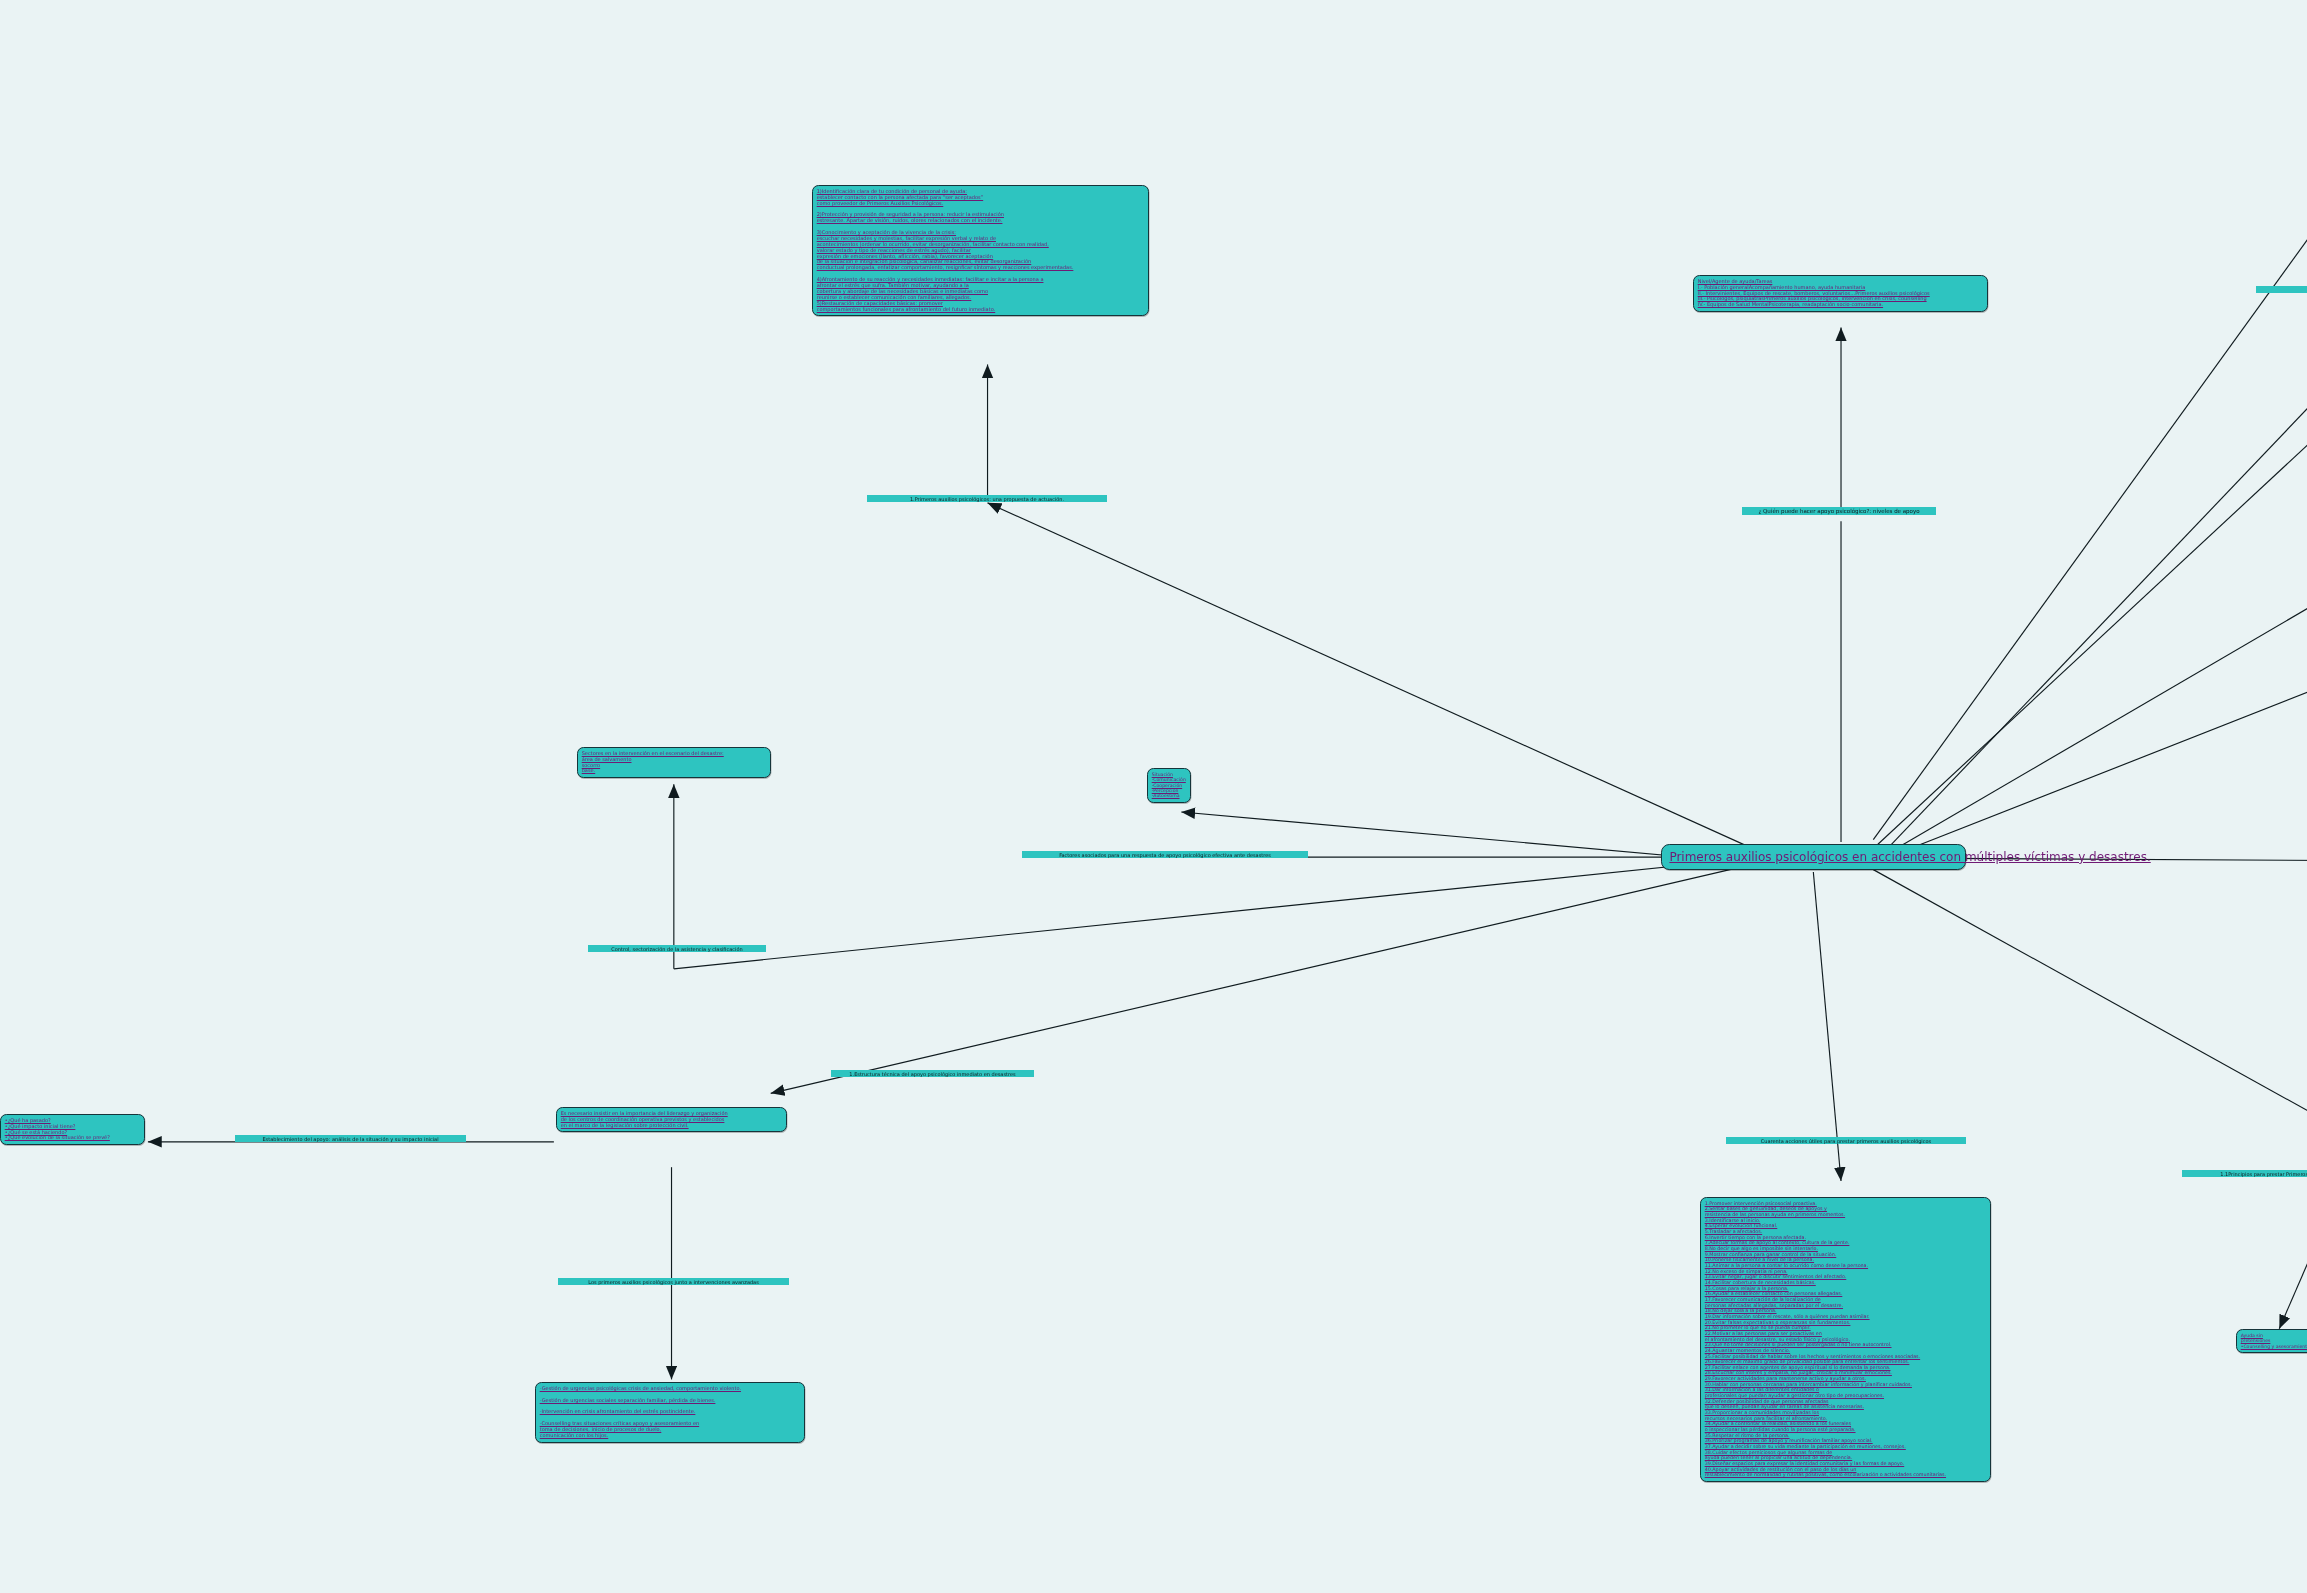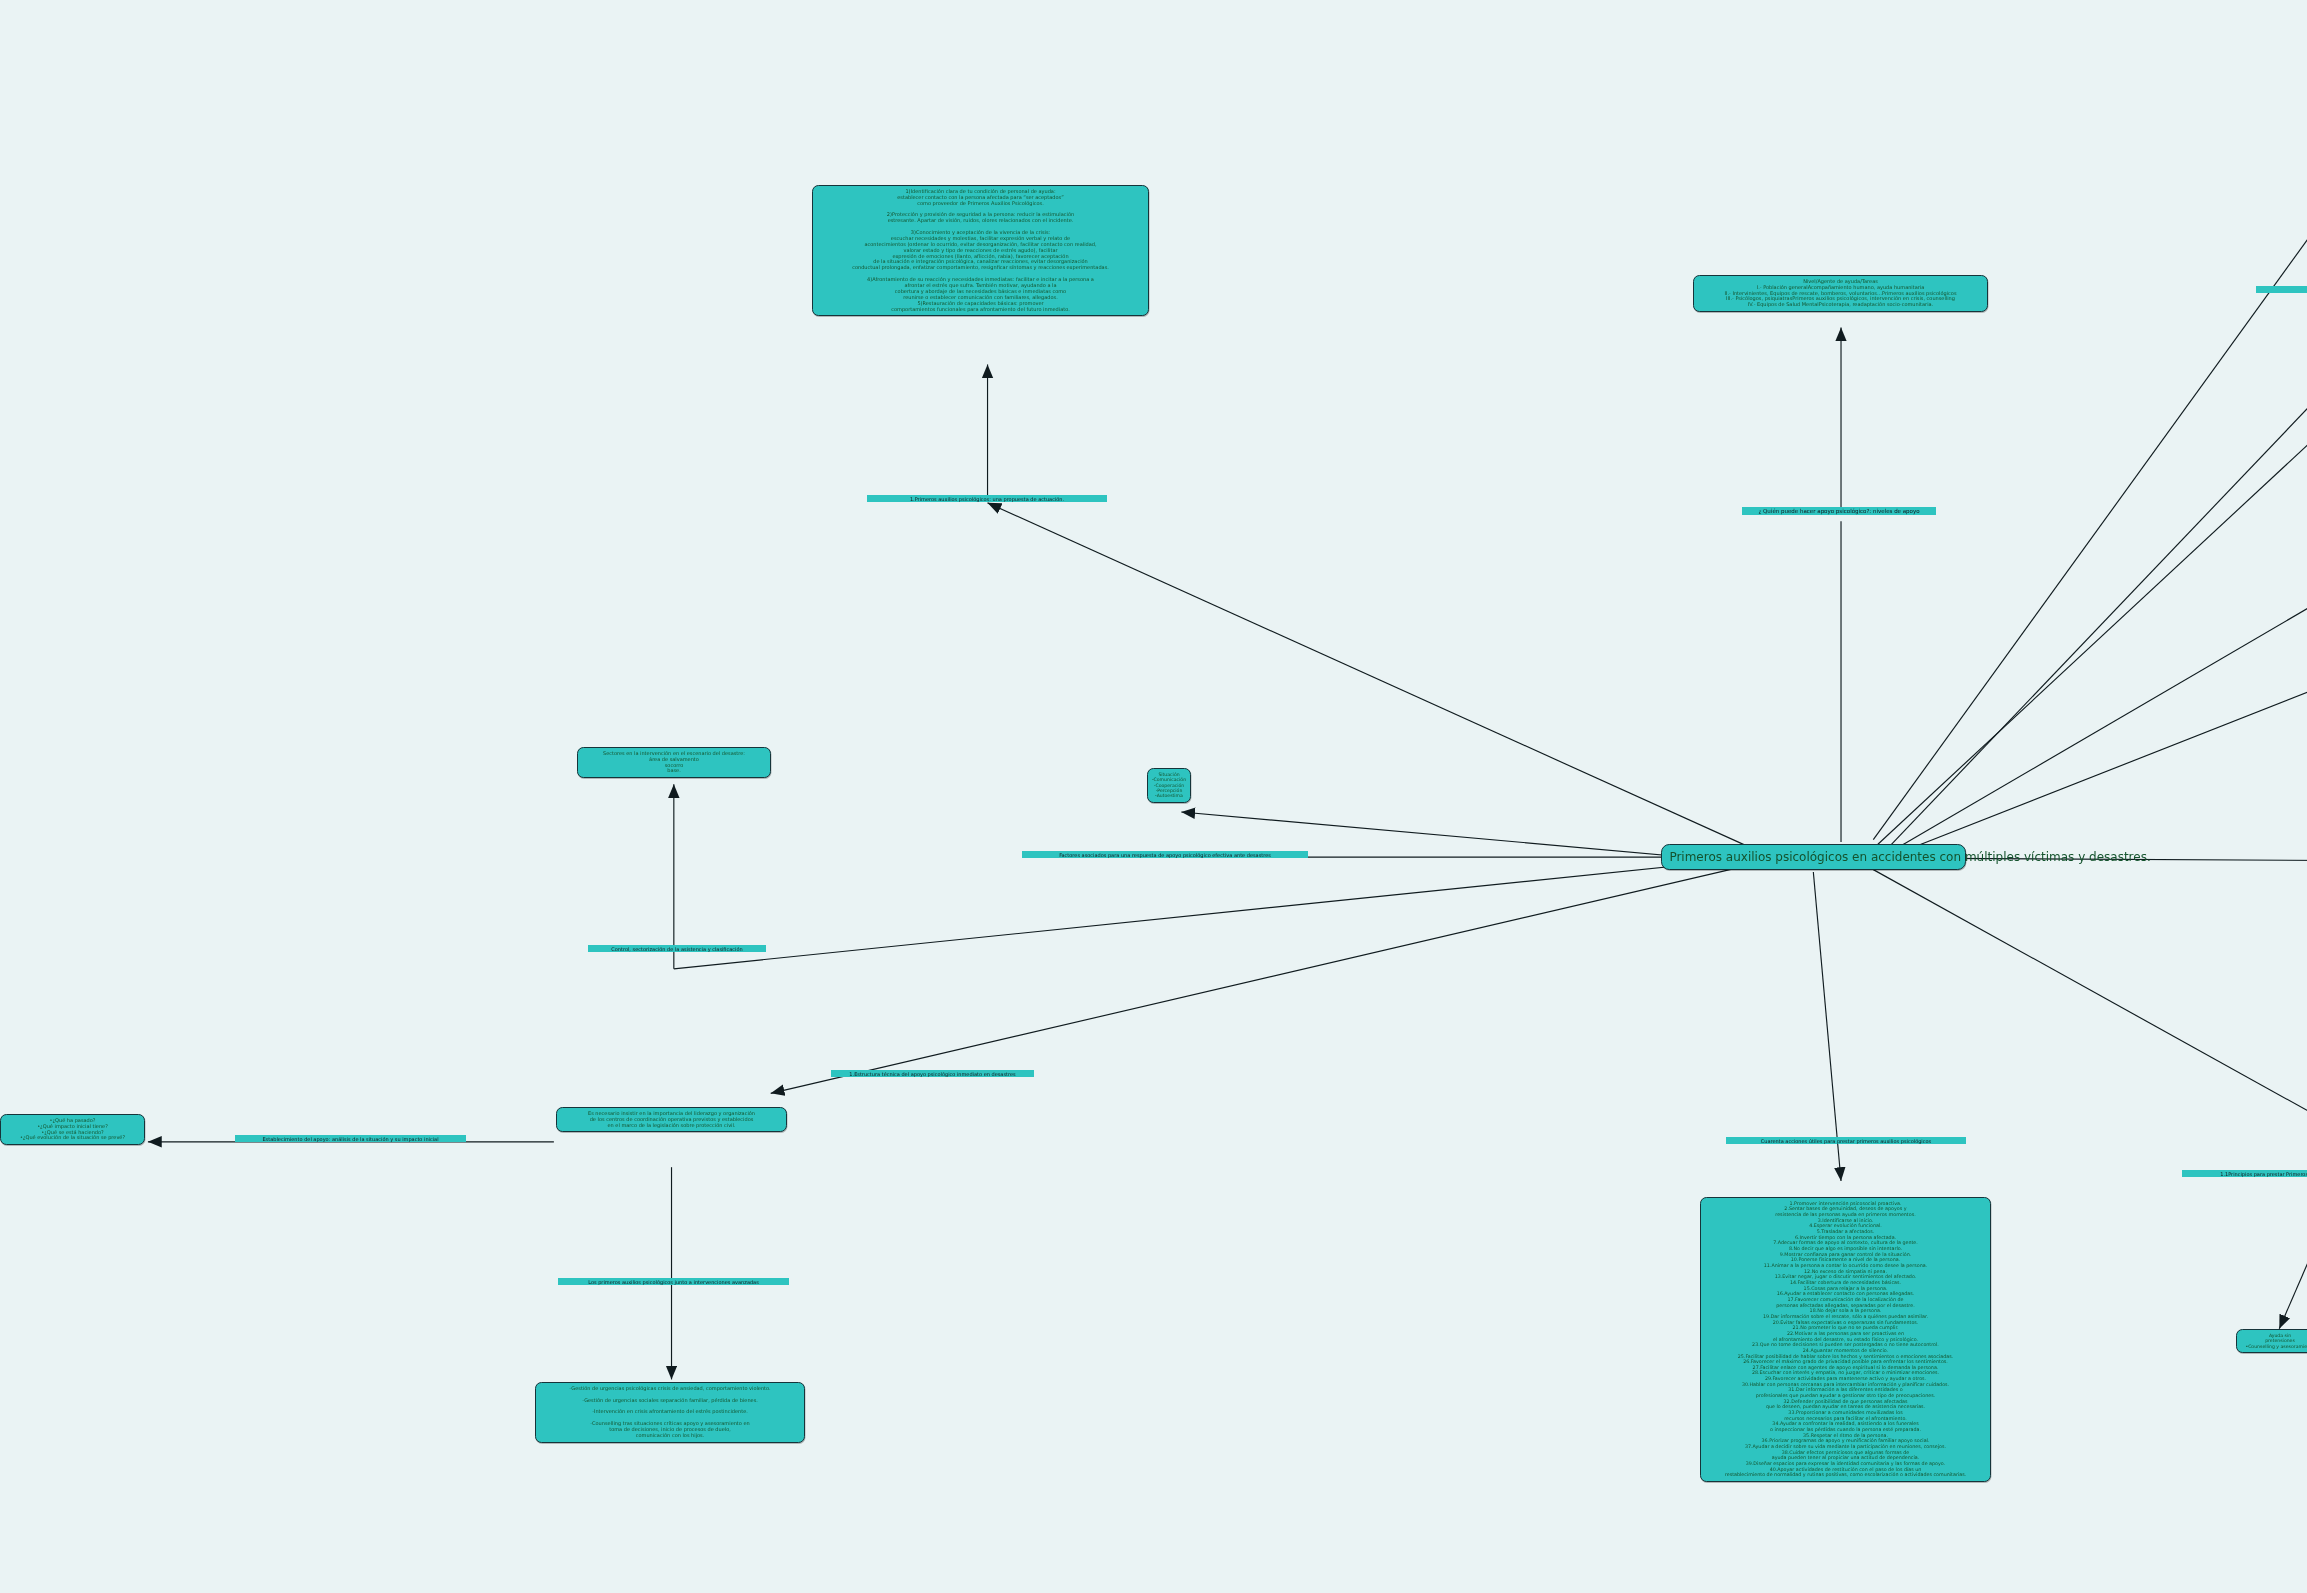--- a/index.html
+++ b/index.html
@@ -10,26 +10,26 @@
     position:relative;overflow:hidden;
   }
   #canvas{position:absolute;inset:0;width:3223px;height:1593px;}
   svg.edges{position:absolute;left:0;top:0;width:3223px;height:1593px;pointer-events:none;}
   .node{
     position:absolute;
     background:#2ec4c0;
     border:0.9px solid #16343a;
     border-radius:6.5px;
     box-sizing:border-box;
-    color:#14532d;
-    text-align:center;
+    color:#701a75;
     white-space:pre-line;
     line-height:1.18;
     padding:2.8px 3.7px;
     box-shadow:0.5px 0.9px 0 rgba(0,0,0,.25);
+    text-decoration:underline;
   }
   .node.central{
     background:#2ec4c0;
     border-radius:8.3px;
     font-size:12px;
     padding:4.6px 7.4px;
     line-height:1.2;
     white-space:nowrap;
   }
   .label{

